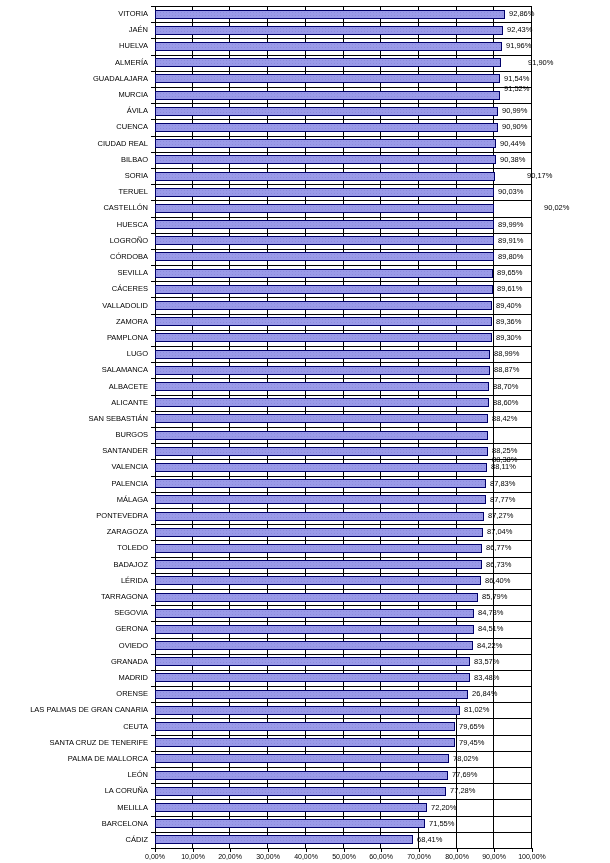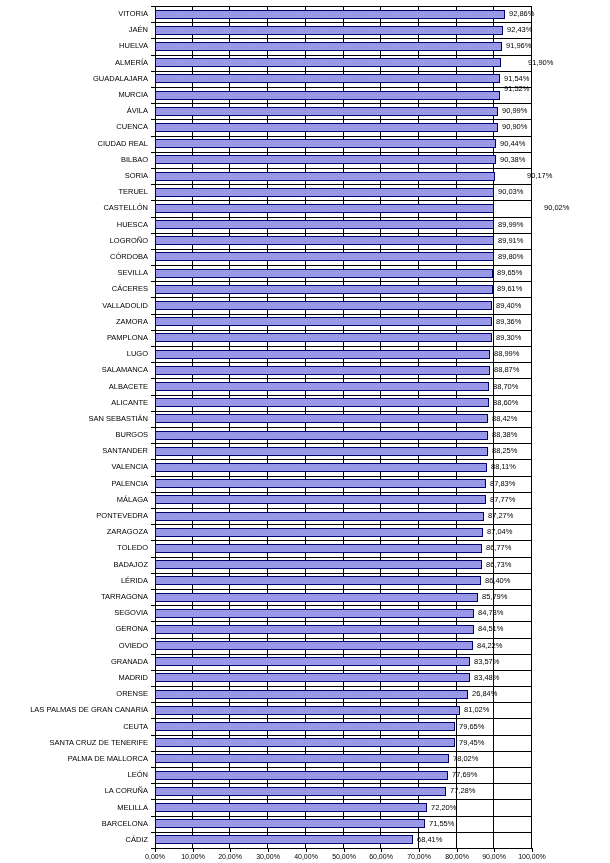--- a/index.html
+++ b/index.html
@@ -229,21 +229,21 @@
       <div class="vallabel" style="left: 497px; top: 269px;">89,65%</div>
       <div class="vallabel" style="left: 497px; top: 285px;">89,61%</div>
       <div class="vallabel" style="left: 496px; top: 302px;">89,40%</div>
       <div class="vallabel" style="left: 496px; top: 318px;">89,36%</div>
       <div class="vallabel" style="left: 496px; top: 334px;">89,30%</div>
       <div class="vallabel" style="left: 494px; top: 350px;">88,99%</div>
       <div class="vallabel" style="left: 494px; top: 366px;">88,87%</div>
       <div class="vallabel" style="left: 493px; top: 383px;">88,70%</div>
       <div class="vallabel" style="left: 493px; top: 399px;">88,60%</div>
       <div class="vallabel" style="left: 492px; top: 415px;">88,42%</div>
-      <div class="vallabel" style="left: 492px; top: 431px;">88,38%</div>
+      <div class="vallabel" style="left: 492px; top: 456px;">88,38%</div>
       <div class="vallabel" style="left: 492px; top: 447px;">88,25%</div>
       <div class="vallabel" style="left: 491px; top: 463px;">88,11%</div>
       <div class="vallabel" style="left: 490px; top: 480px;">87,83%</div>
       <div class="vallabel" style="left: 490px; top: 496px;">87,77%</div>
       <div class="vallabel" style="left: 488px; top: 512px;">87,27%</div>
       <div class="vallabel" style="left: 487px; top: 528px;">87,04%</div>
       <div class="vallabel" style="left: 486px; top: 544px;">86,77%</div>
       <div class="vallabel" style="left: 486px; top: 561px;">86,73%</div>
       <div class="vallabel" style="left: 485px; top: 577px;">86,40%</div>
       <div class="vallabel" style="left: 482px; top: 593px;">85,79%</div>

